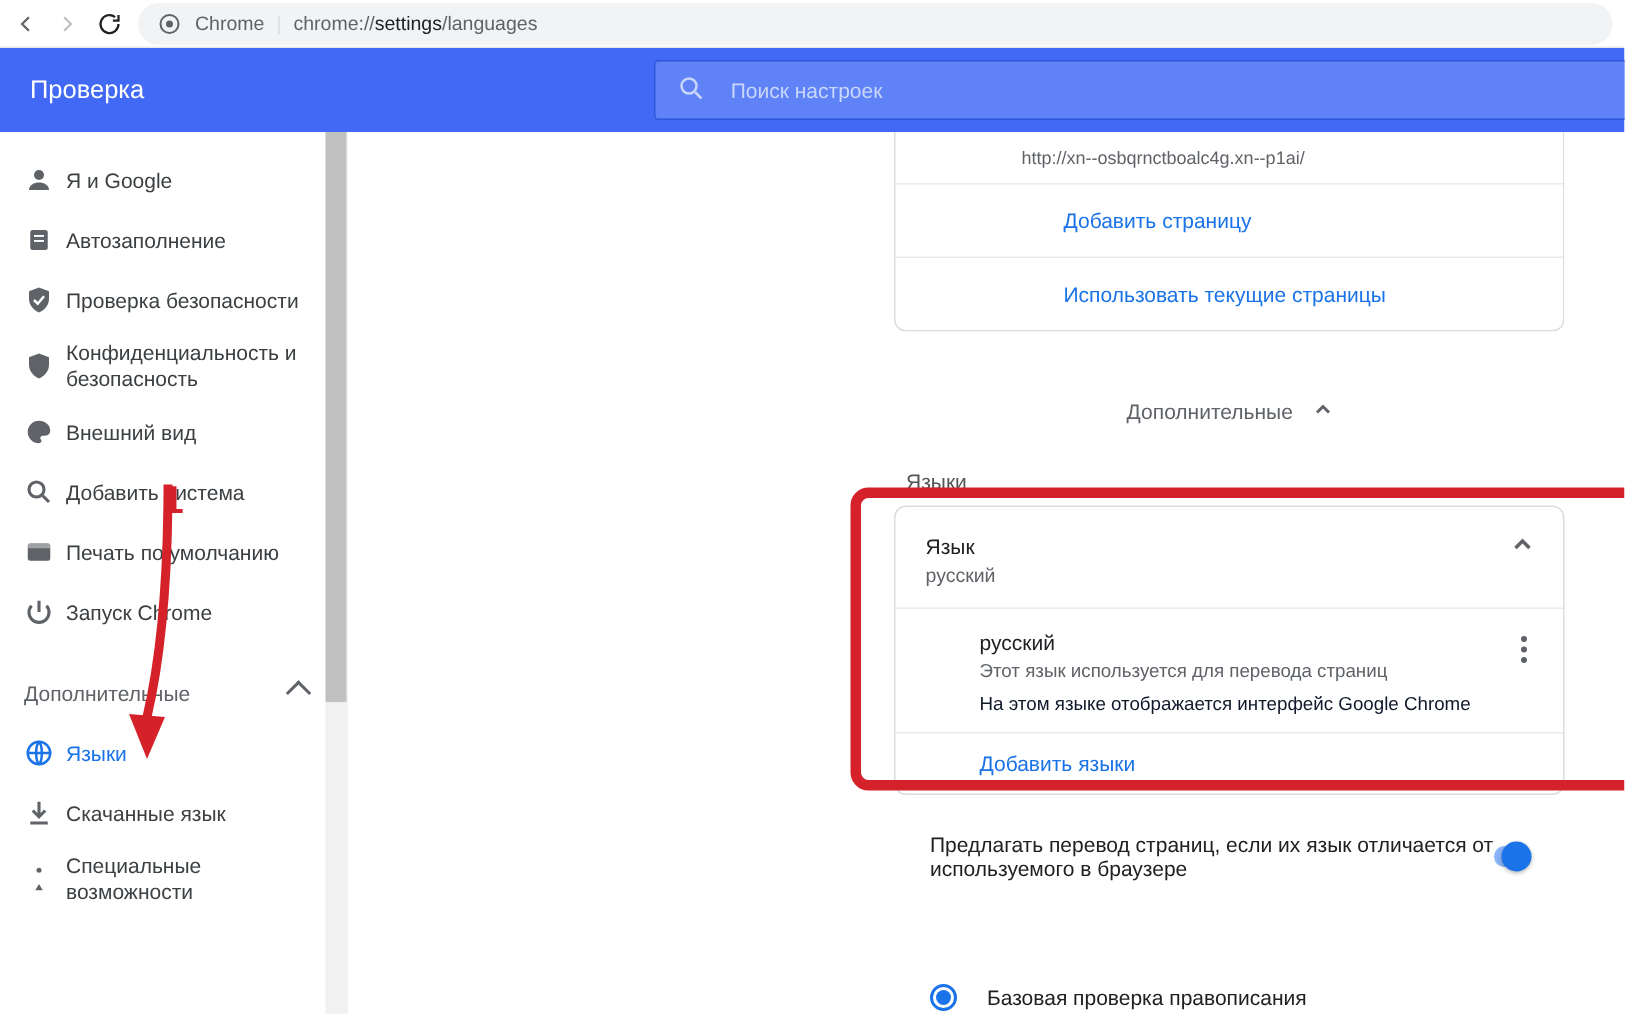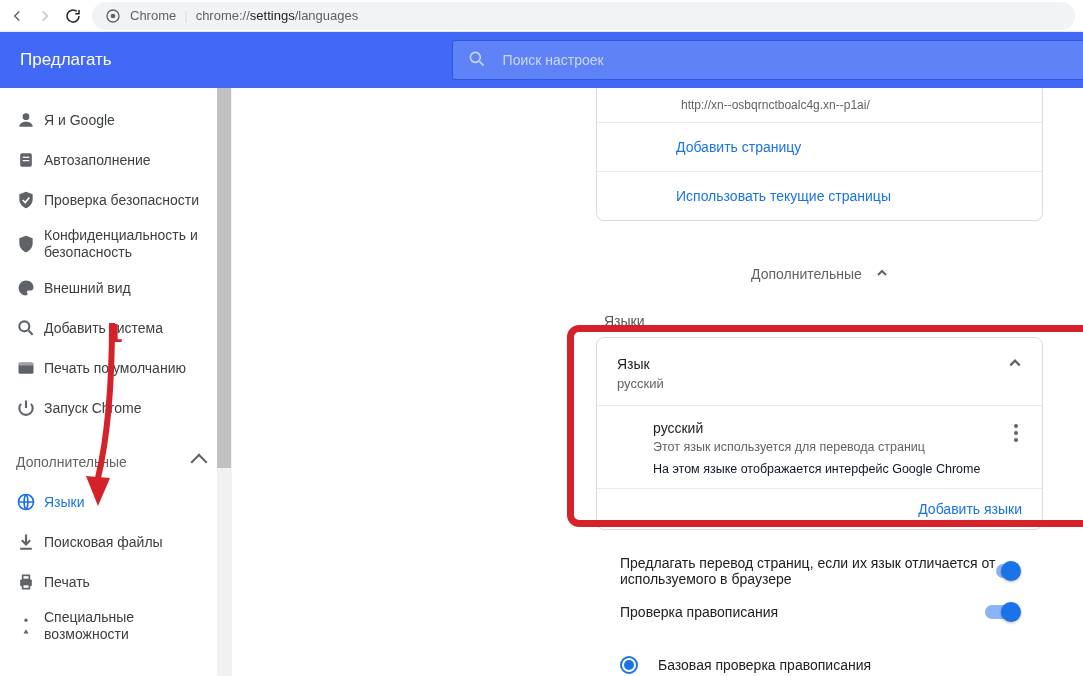--- a/index.html
+++ b/index.html
@@ -109,21 +109,21 @@
     border-top-left-radius:0;border-top-right-radius:0;
     border-top:none;
   }
   .card-row {
     padding: 16px 20px;
     border-top: 1px solid #e8eaed;
     font-size:14px;
   }
   .card-row:first-child { border-top:none; }
   .card-row .url-grey { font-size:12px; color:#5f6368; margin-left:64px;}
-  .card-row.link a { color:#1a73e8; text-decoration:none; margin-left:59px;}
+  .card-row.link a { color:#1a73e8; text-decoration:none; margin-left:92px;}
   .advanced-toggle {
     position:absolute; left:364px; right:40px; top:170px;
     display:flex; align-items:center; justify-content:center;
     gap: 14px; color:#5f6368; font-size:14px; height:32px;
   }
   .section-title {
     position:absolute; left:372px; top: 225px;
     font-size:14px; color:#555;
   }
   .red-box {
@@ -141,21 +141,21 @@
   .lang-header .t1 { font-size:14px; }
   .lang-header .t2 { font-size:13px; color:#5f6368; margin-top:4px;}
   .lang-det {
     padding: 14px 20px 12px 56px;
     display:flex; justify-content:space-between; align-items:flex-start;
     border-bottom: 1px solid #e8eaed;
   }
   .lang-det .lname { font-size:14px; }
   .lang-det .lsub { font-size:12.5px; color:#5f6368; margin-top:4px;}
   .lang-det .lhint { font-size:12.5px; color:#0f172a; margin-top:8px;}
-  .lang-add { padding: 12px 20px 12px 56px; text-align: right;}
+  .lang-add { padding: 12px 20px 12px 56px;}
   .lang-add a { color:#1a73e8; text-decoration:none; }
   .row-switch {
     position:absolute; left:364px; right:40px;
     display:flex; align-items:center; justify-content:space-between;
     padding: 16px 24px; font-size:14px;
   }
   .row-translate { top: 450px; border-top: 1px solid #fff;}
   .row-spell { top: 500px; }
   .row-radio { top: 552px; align-items:center; justify-content:flex-start; gap:20px; padding-left:24px;}
   .switch { width:34px; height:14px; border-radius:10px; background:#8ab4f8; position:relative;}
@@ -210,21 +210,21 @@
     </div>
     <span class="url-chrome-text">Chrome</span>
     <span style="color:#dadce0">|</span>
     <span class="url-chrome-text">
       <span>chrome://</span><strong>settings</strong><span>/languages</span>
     </span>
   </div>
 </div>
 
 <div class="header-blue">
-  <div class="header-title">Предлагать</div>
+  <div class="header-title">Проверка</div>
   <div class="search-wrap">
     <span>
       <svg viewBox="0 0 24 24" width="20" height="20" fill="none" stroke="#c9d6fb" stroke-width="2">
           <circle cx="10" cy="10" r="6"></circle>
           <path d="M20 20l-5-5"></path>
         </svg>
     </span>
     <input type="text" placeholder="Поиск настроек" style="">
   </div>
 </div>
@@ -321,31 +321,21 @@
           </svg>
         </span>
       <span class="side-label">Языки</span>
     </div>
     <div class="side-item">
       <span class="side-icon">
           <svg viewBox="0 0 24 24" width="20" height="20" fill="none" stroke="#5f6368" stroke-width="2.5">
             <path d="M12 3v12M7 10l5 5 5-5M5 20h14"></path>
           </svg>
         </span>
-      <span class="side-label">Поисковая файлы</span>
-    </div>
-    <div class="side-item">
-      <span class="side-icon">
-          <svg viewBox="0 0 24 24" width="20" height="20" fill="#5f6368">
-            <rect x="5" y="9" width="14" height="8" rx="1"></rect>
-            <rect x="8" y="4" width="8" height="5" fill="none" stroke="#5f6368" stroke-width="2"></rect>
-            <rect x="8" y="15" width="8" height="5" fill="#fff" stroke="#5f6368" stroke-width="2"></rect>
-          </svg>
-        </span>
-      <span class="side-label">Печать</span>
+      <span class="side-label">Скачанные язык</span>
     </div>
     <div class="side-item" style="height:48px">
       <span class="side-icon">
           <svg viewBox="0 0 24 24" width="20" height="20" fill="#5f6368">
             <circle cx="12" cy="5" r="2"></circle>
             <path d="M5 9h14M12 9v7M9 21l3-5 3 5"></path>
           </svg>
         </span>
       <span class="side-label" style="line-height:1.25">Специальные возможности</span>
     </div>
@@ -408,23 +398,19 @@
         <a>Добавить языки</a>
       </div>
     </div>
 
     <div class="red-box"></div>
 
     <div class="row-switch row-translate">
       <span>Предлагать перевод страниц, если их язык отличается от используемого в браузере</span>
       <div class="switch"></div>
     </div>
-    <div class="row-switch row-spell">
-      <span>Проверка правописания</span>
-      <div class="switch"></div>
-    </div>
     <div class="row-switch row-radio">
       <div class="radio"></div>
       <span>Базовая проверка правописания</span>
     </div>
 
   </div>
 </div>
 
 </body></html>

